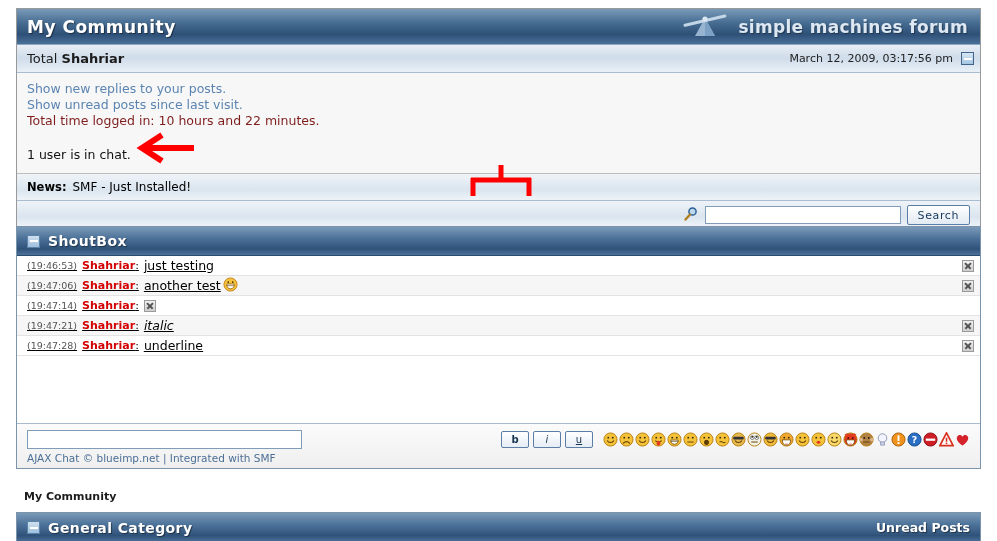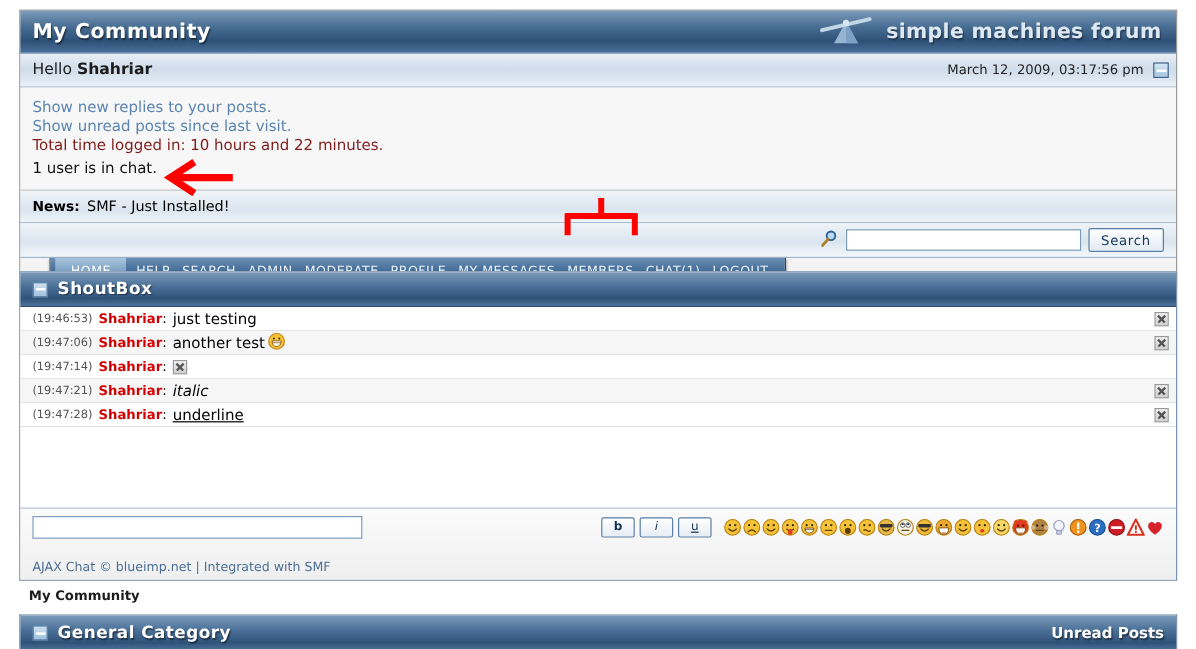--- a/index.html
+++ b/index.html
@@ -71,21 +71,21 @@
 
   
   .infopanel {
     background: #f7f7f7;
     border-bottom: 1px solid #bcbcbc;
     padding: 8px 10px 10px 10px;
     line-height: 16px;
   }
   .infopanel a { color: #5b84b1; text-decoration: none; font-size: 12.5px; display:block; }
   .infopanel .plain { font-size: 12.5px; color: #7f1d1d; }
-  .infopanel .chatline { margin-top: 3px; font-size: 12.5px; color: #111; }
+  .infopanel .chatline { margin-top: 18px; font-size: 12.5px; color: #111; }
 
   
   .newsbar {
     height: 27px;
     background: linear-gradient(to bottom, #f0f4f8 0%, #dae5ef 60%, #eef3f8 100%);
     border-bottom: 1px solid #a9bcd0;
     display: flex; align-items: center;
     padding: 0 10px;
     font-size: 12px;
   }
@@ -171,20 +171,21 @@
     background: #fff;
     border-bottom: 1px solid #a8bacc;
     overflow: hidden;
   }
   .shout-row {
     display: flex; align-items: center;
     height: 20px;
     padding: 0 6px 0 10px;
     border-bottom: 1px solid #e3e3e3;
     font-size: 12px;
+    text-decoration: underline;
   }
   .shout-row:nth-child(odd) { background: #ffffff; }
   .shout-row:nth-child(even) { background: #f6f6f6; }
   .shout-time { color: #555; font-size: 9.5px; margin-right: 5px; }
   .shout-user { color: #d40000; font-weight: bold; font-size: 11px; }
   .shout-colon { margin-right: 5px; font-size: 11px; }
   .shout-text { font-size: 12.5px; flex: 1; display: flex; align-items: center; gap: 2px; }
   .shout-text.b { font-weight: bold; }
   .shout-text.i { font-style: italic; }
   .shout-text.u { text-decoration: underline; }
@@ -200,21 +201,21 @@
   }
   .del-btn::before { transform: rotate(45deg); }
   .del-btn::after { transform: rotate(-45deg); }
 
   .sb-footer {
     background: linear-gradient(to bottom,#fbfbfb,#efefef);
     padding: 6px 10px 4px 10px;
     display: flex; align-items: flex-start; justify-content: space-between;
     min-height: 40px;
   }
-  .sb-foot-left { display: flex; flex-direction: column; gap: 18px; }
+  .sb-foot-left { display: flex; flex-direction: column; gap: 3px; }
   .shout-input {
     width: 275px; height: 19px;
     border: 1px solid #7f9db9; background: #fff;
     font-family: "DejaVu Sans", sans-serif; font-size: 11px;
     padding: 0 3px;
   }
   .credits { font-size: 10.5px; color: #4c6f96; }
   .sb-foot-right { display: flex; align-items: center; gap: 4px; padding-top: 1px; }
   .fmt-btn {
     width: 28px; height: 17px;
@@ -277,21 +278,21 @@
             <rect x="4" y="7" width="44" height="3.2" rx="1.6" fill="#c3d6e8" transform="rotate(-13 26 9)"></rect>
             <circle cx="26" cy="7" r="2.6" fill="#dbe8f4"></circle>
           </svg>
         </span>
         <span class="smf-logo-text">simple machines forum</span>
       </div>
     </div>
 
     <div class="greetbar">
       <div class="greet">
-        <span>Hello</span>
+        <span>Total</span>
         <b>Shahriar</b>
       </div>
       <div class="greet-right">
         <span class="datetime">March 12, 2009, 03:17:56 pm</span>
         <span class="collapse-box dark">
             <i></i>
           </span>
       </div>
     </div>
 

